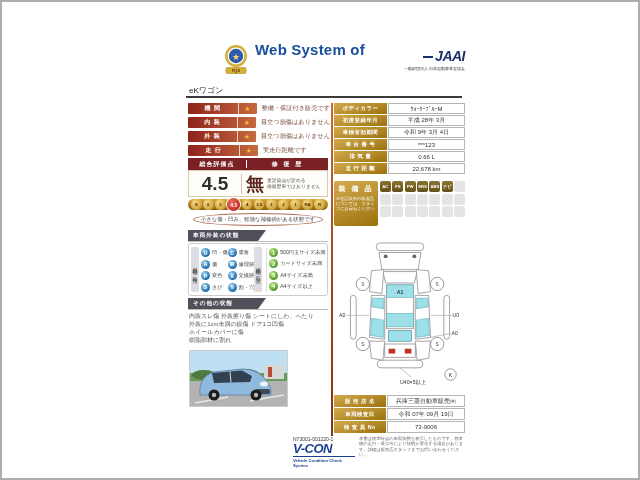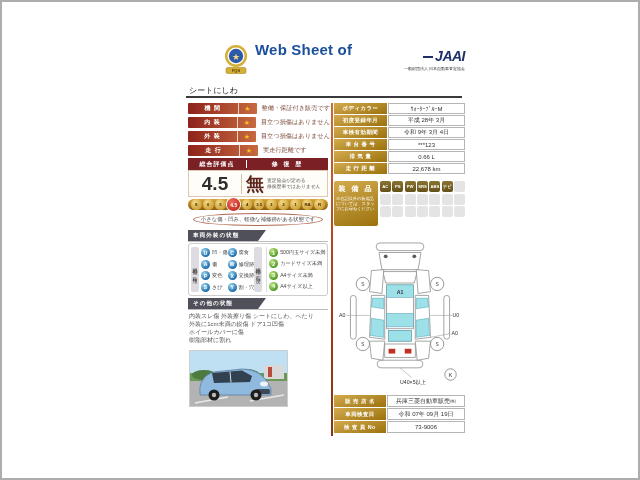--- a/index.html
+++ b/index.html
@@ -91,27 +91,27 @@
     <svg width="26" height="32" viewBox="0 0 26 32">
       <circle cx="13" cy="12" r="11" fill="#d4af37"></circle>
       <circle cx="13" cy="12" r="8.5" fill="#fff"></circle>
       <circle cx="13" cy="12" r="7.2" fill="#2a5aa8"></circle>
       <text x="13" y="15.5" font-size="9" fill="#f3d783" text-anchor="middle">★</text>
       <rect x="3" y="23.5" width="20" height="6" rx="1.5" fill="#d4af37" stroke="#a07a12" stroke-width="0.5"></rect>
       <text x="13" y="28" font-size="4" fill="#5a3a00" text-anchor="middle" font-weight="bold">FQS</text>
     </svg>
   </div>
   <div class="abs title">
-    <div>Web Sheet of</div>
+    <div>Web System of</div>
   </div>
   <div class="abs jaai">
     <div><span class="jaai-dash"></span><span class="jaai-text">JAAI</span></div>
     <div class="jaai-sub">一般財団法人 日本自動車査定協会</div>
   </div>
-  <div class="abs model">シートにしわ</div>
+  <div class="abs model">eKワゴン</div>
   <div class="abs rule"></div>
   <div class="abs divider-bar"></div>
 
   <div class="abs r-row" style="top:68px;">
     <div class="r-bar">
       <span class="r-label">機 関</span>
       <span class="r-star">★</span>
     </div>
     <span class="r-desc">整備・保証付き販売です</span>
   </div>
@@ -390,16 +390,24 @@
       <div class="drow">
             <span class="glabel">車両検査日</span>
             <span class="vcell">令和 07年 09月 19日</span>
           </div>
       <div class="drow">
             <span class="glabel">検 査 員 No</span>
             <span class="vcell">73-9006</span>
           </div>
     </div>
 
+    <div class="footer" style="position:absolute;">
+      <div class="vcon-block">
+        <div class="serial">N73001-001220-1</div>
+        <div class="vcon">V-CON</div>
+        <div class="vcon-sub">Vehicle Condition Check System</div>
+      </div>
+      <div class="disclaimer">本書は検査時点の車両状態を表示したものです。検査後の走行・保管等により状態が変化する場合があります。詳細は販売店スタッフまでお問い合わせください。</div>
+    </div>
 
   </div>
 </div>
 </div>
 
 </body></html>

